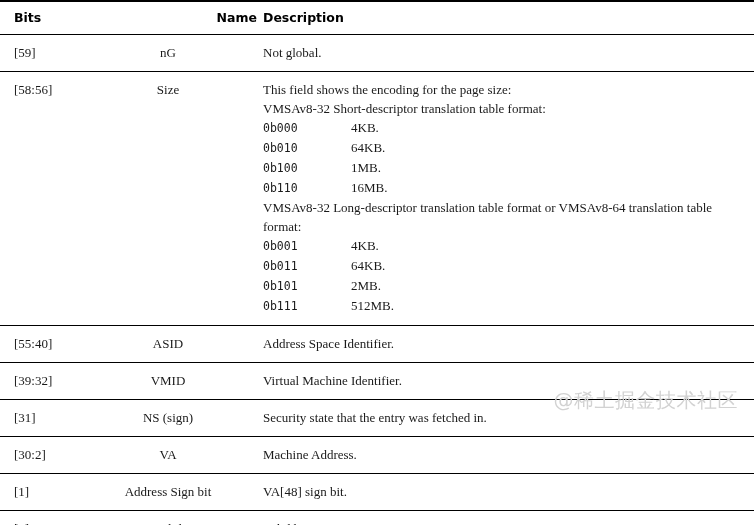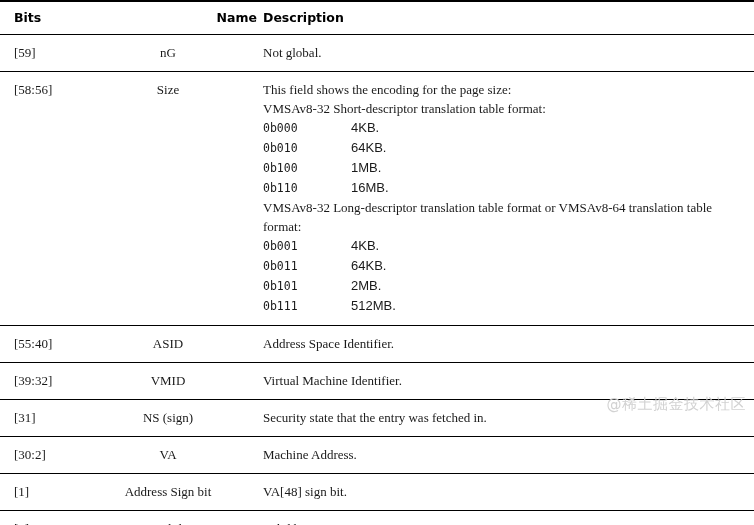--- a/index.html
+++ b/index.html
@@ -84,32 +84,32 @@
   .enum-code {
     display: inline-block;
     width: 88px;
     font-family: "DejaVu Sans Mono", "Liberation Mono", monospace;
     font-size: 11.5px;
     color: #1a1a1a;
     vertical-align: baseline;
   }
   .enum-val {
     display: inline-block;
-    font-family: Liberation Sans, sans-serif;
+    font-family: Liberation Serif, serif;
     font-size: 13px;
     vertical-align: baseline;
   }
 
   
   .watermark {
     position: absolute;
-    right: 8px;
+    right: 16px;
     bottom: 12px;
     font-family: "DejaVu Sans", "Liberation Sans", sans-serif;
-    font-size: 15px;
+    font-size: 20px;
     letter-spacing: 0.5px;
     color: #d2d2d2;
     white-space: nowrap;
     pointer-events: none;
     user-select: none;
   }
 </style>
 </head>
 <body>
 

